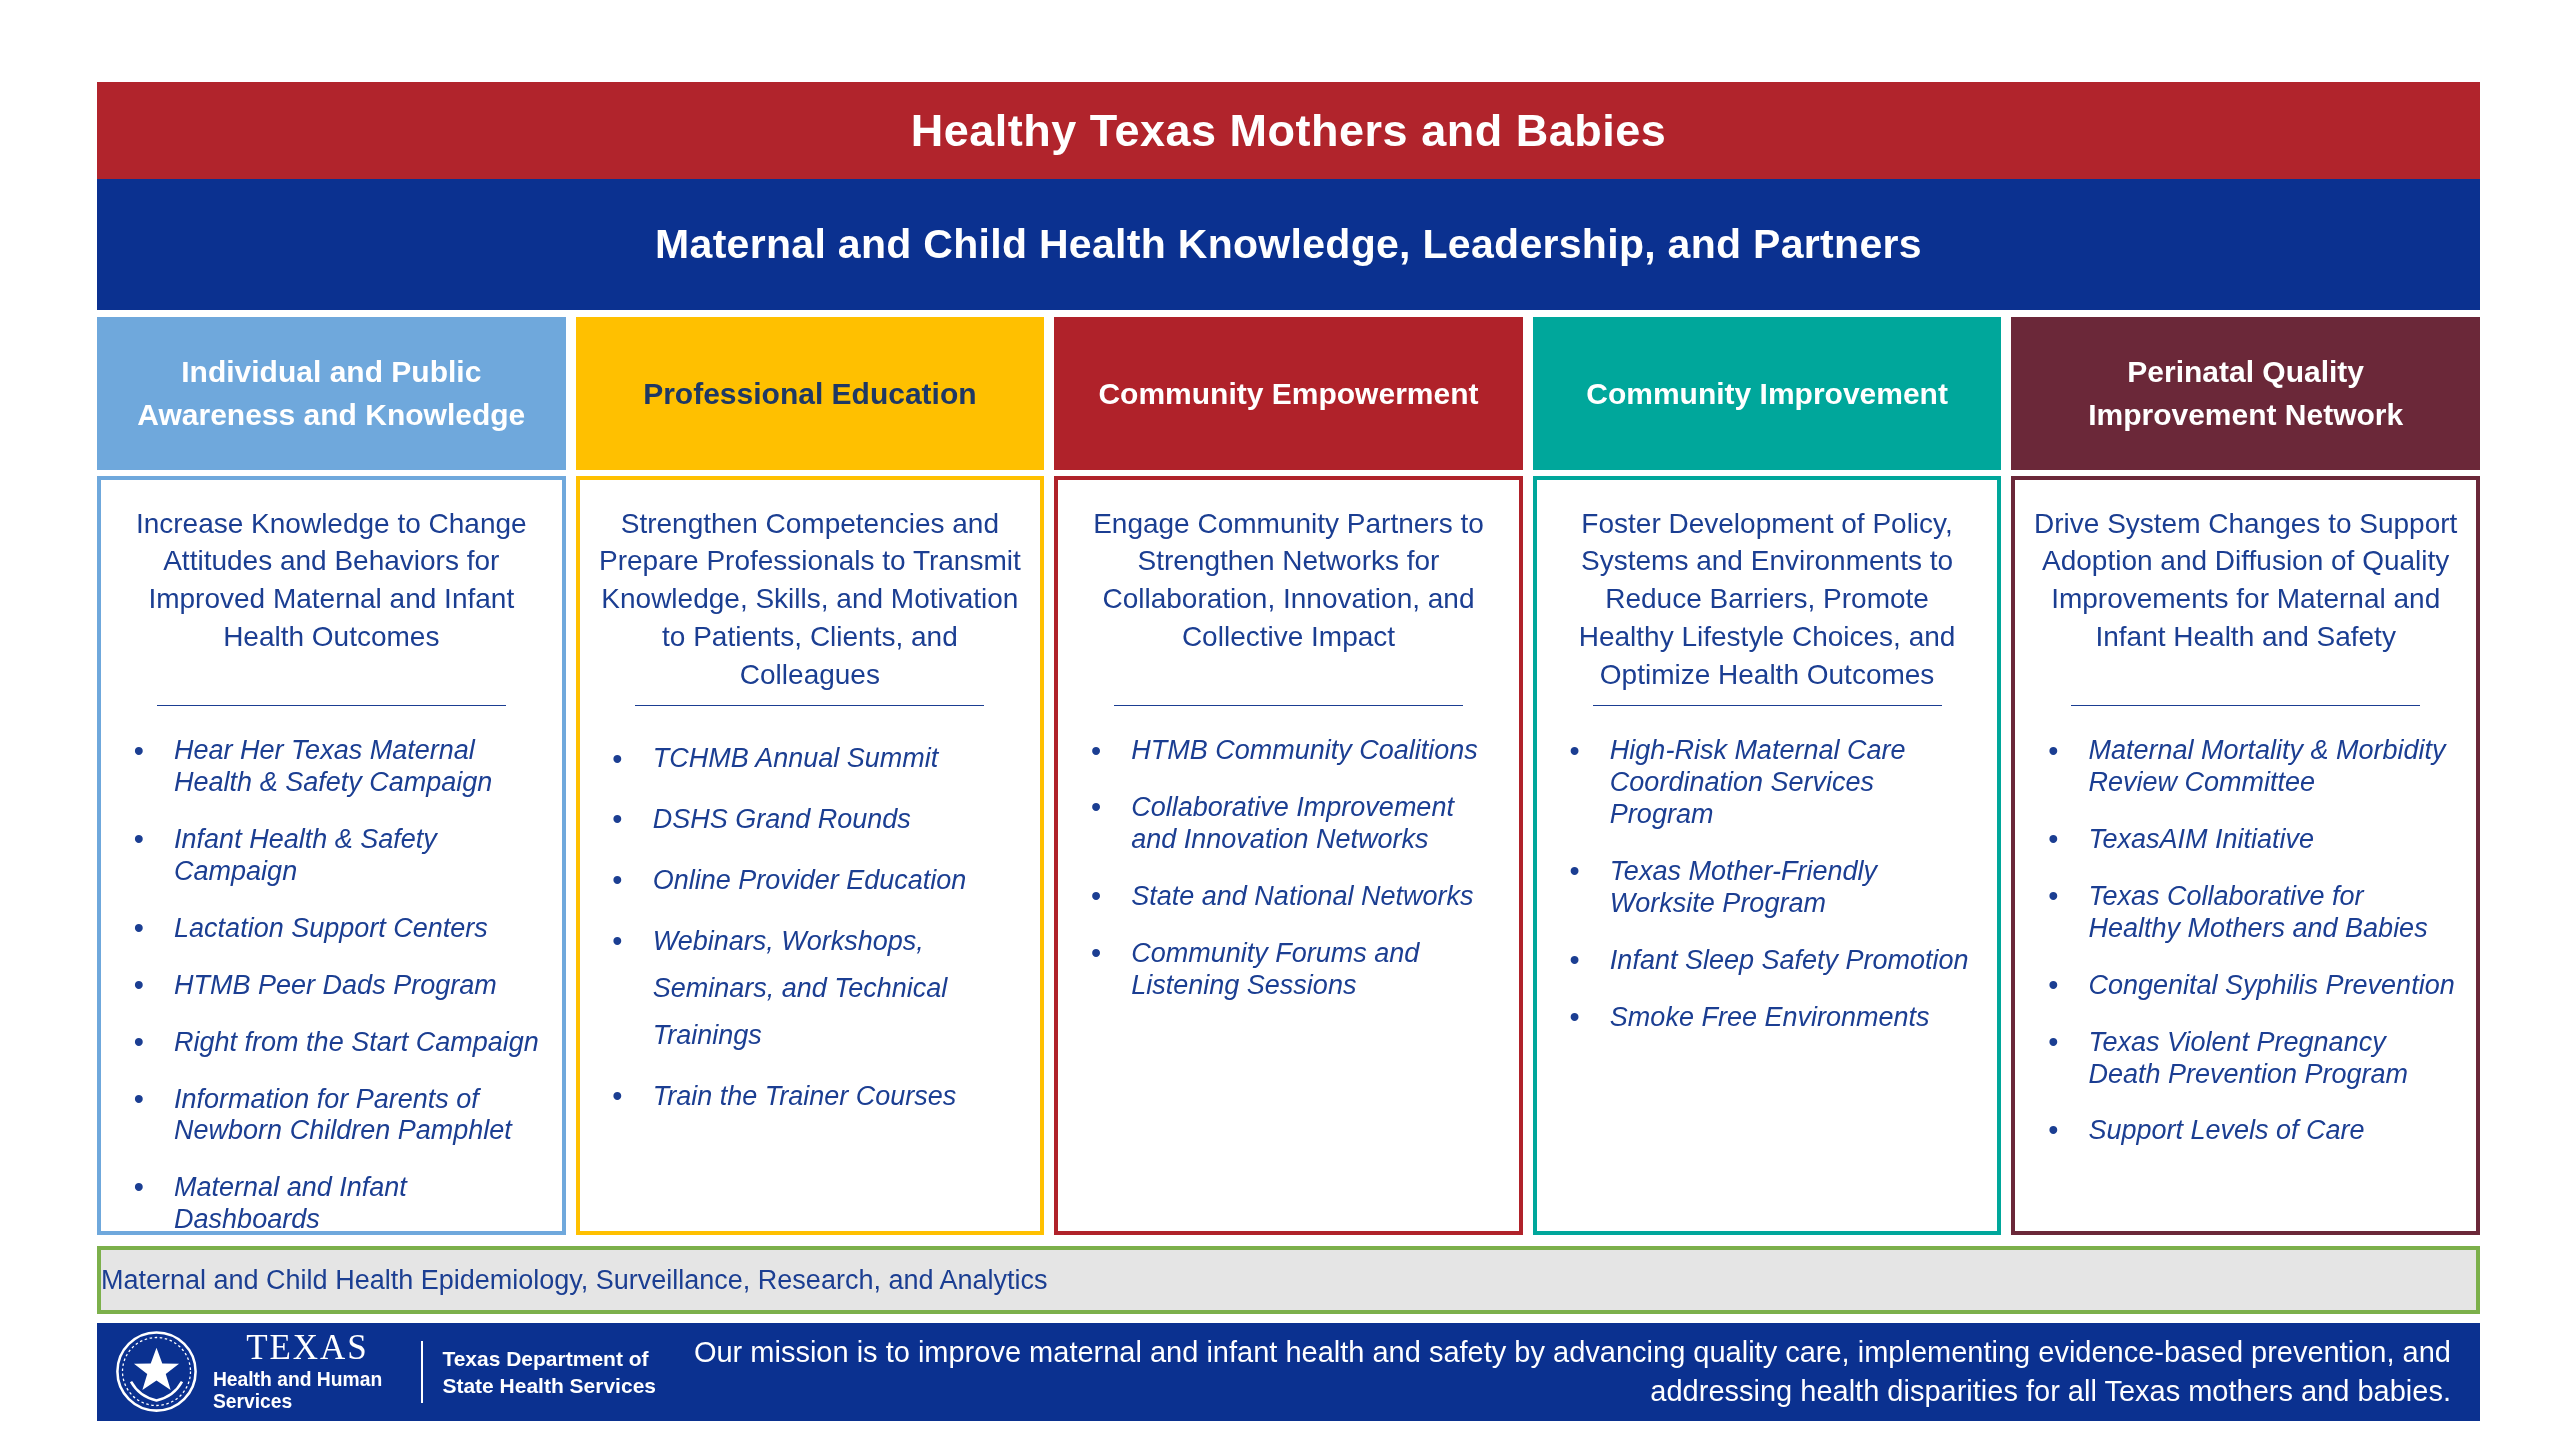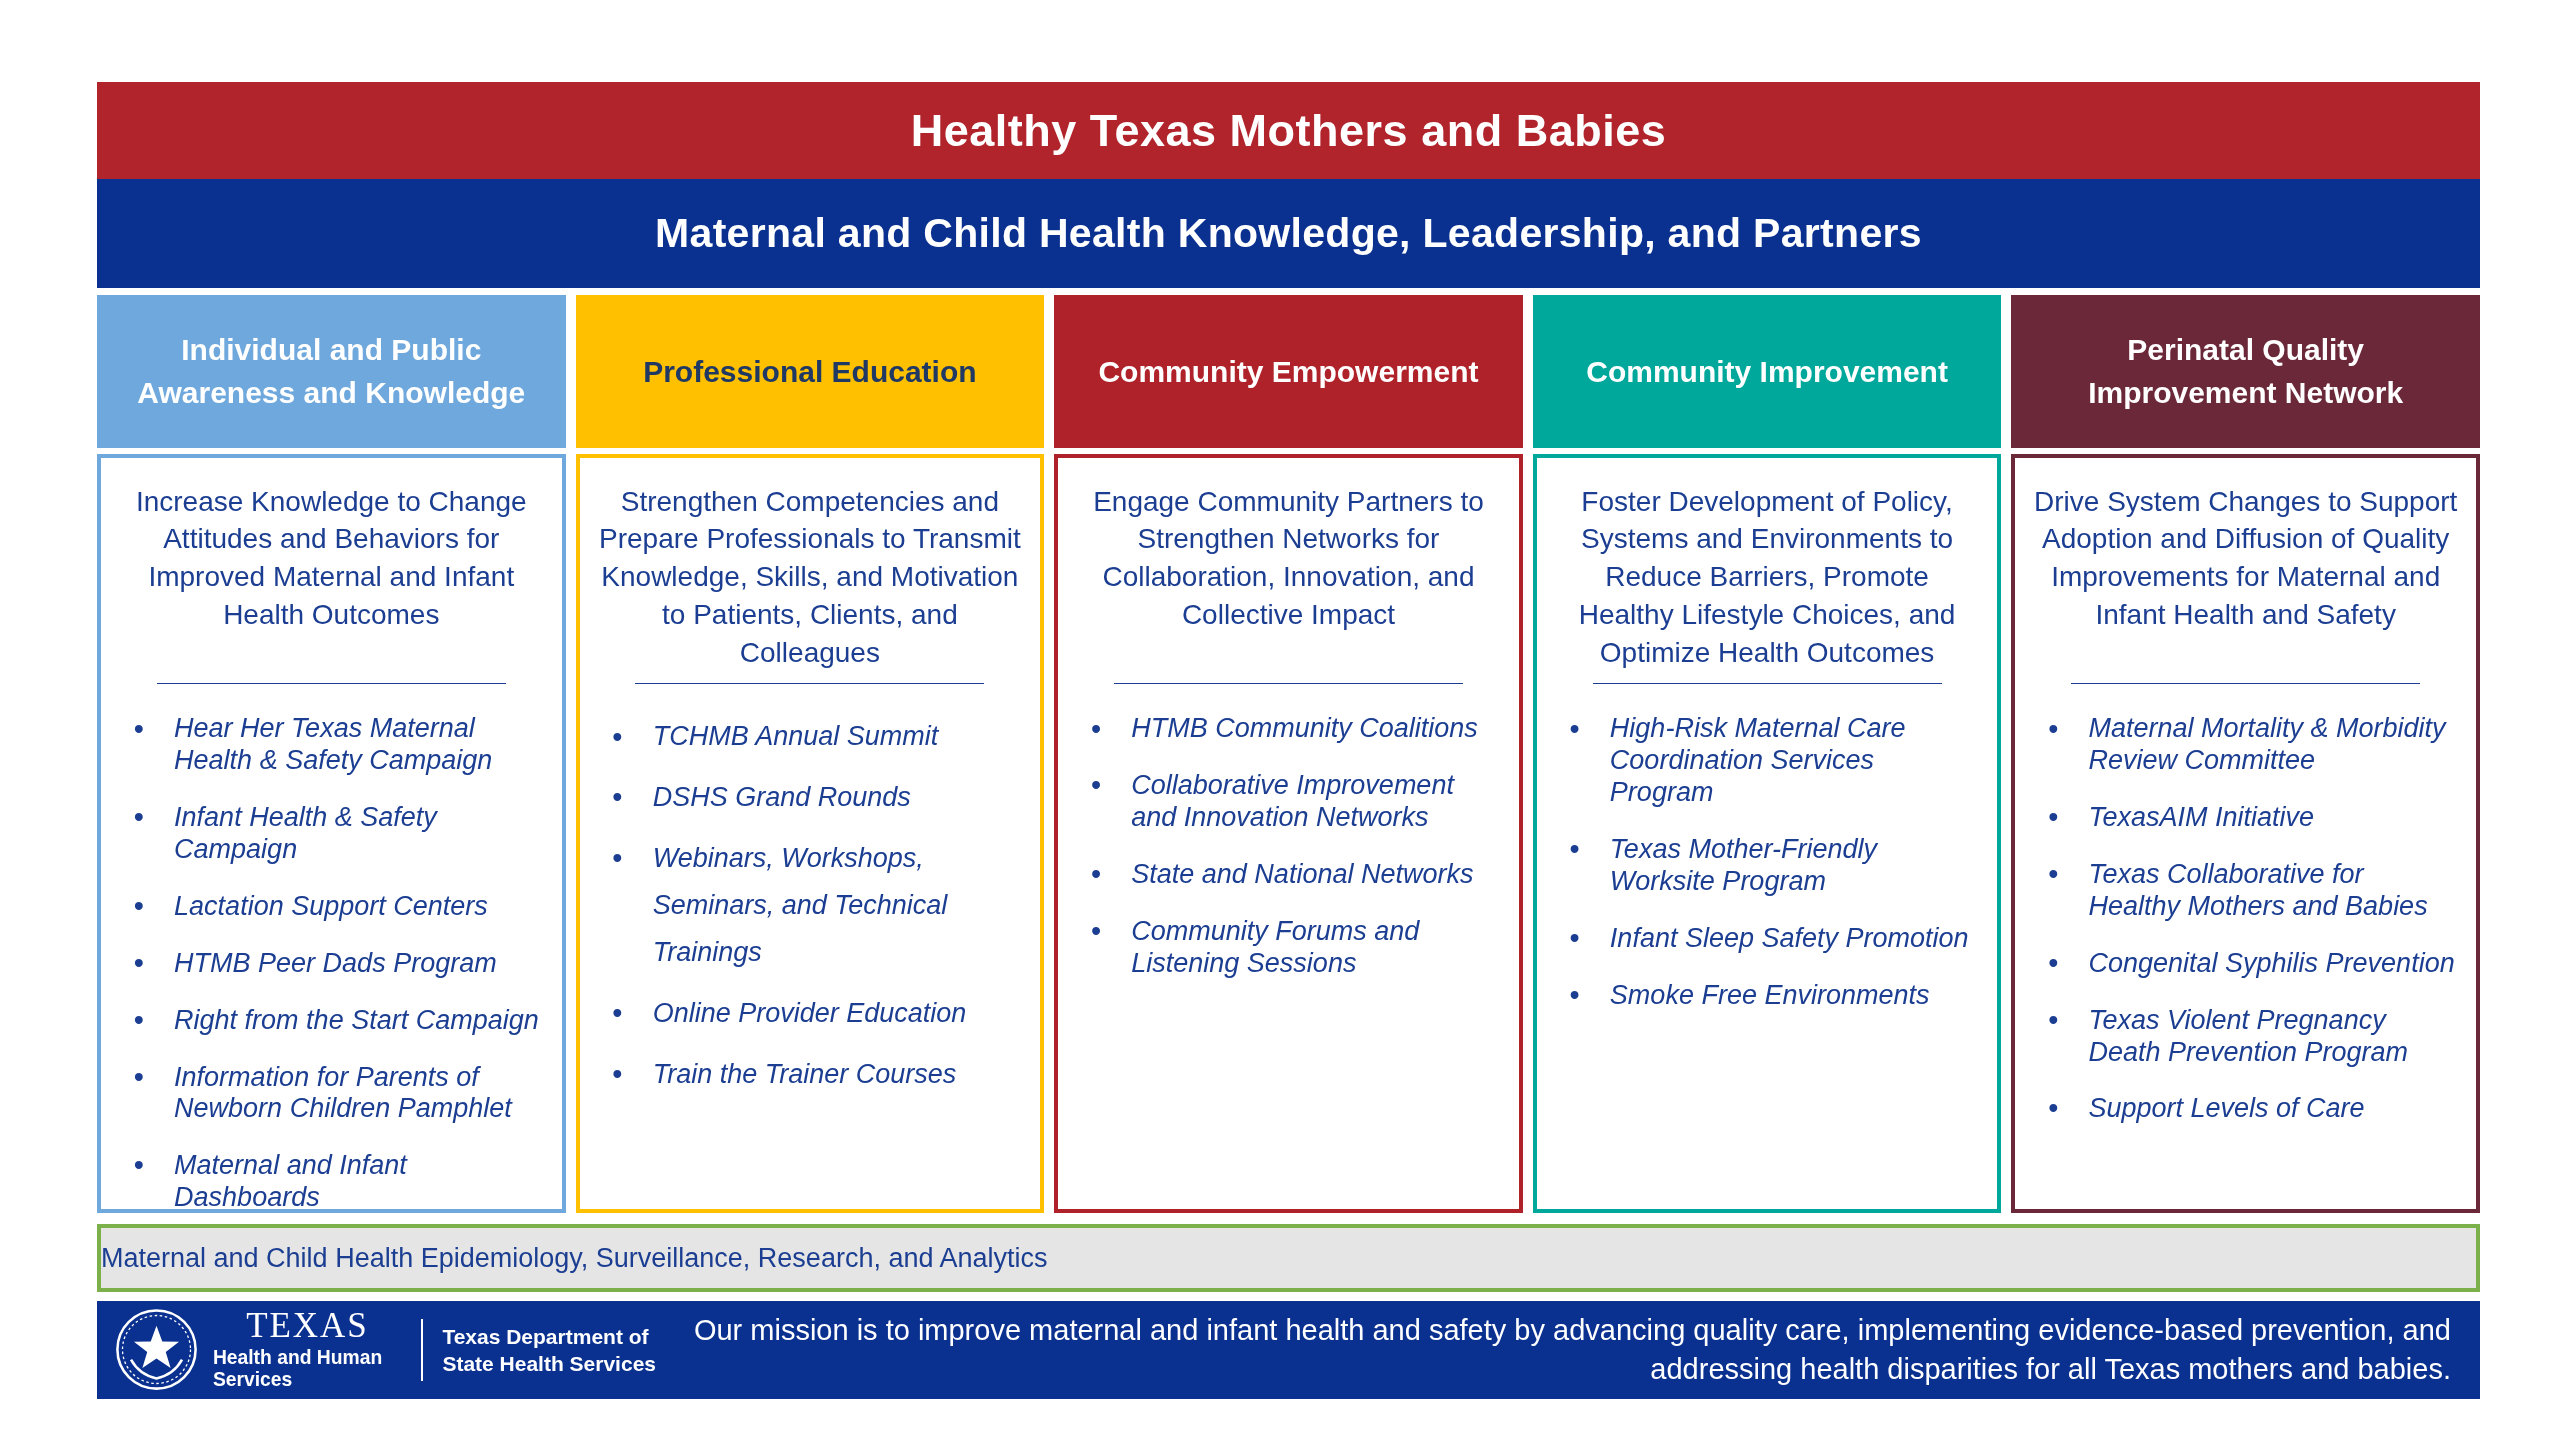--- a/index.html
+++ b/index.html
@@ -14,21 +14,21 @@
 
   
   .banner-red{
     height:97px;background:var(--banner-red);
     display:flex;align-items:center;justify-content:center;
   }
   .banner-red .title{
     color:#ffffff;font-size:45px;font-weight:bold;letter-spacing:0.5px;
   }
   .banner-blue{
-    height:109px;background:var(--banner-blue);
+    height:131px;background:var(--banner-blue);
     display:flex;align-items:center;justify-content:center;
   }
   .banner-blue .subtitle{
     color:#ffffff;font-size:41px;font-weight:bold;letter-spacing:0.3px;
   }
 
   
   .columns{display:flex;gap:10px;margin-top:6.8px;}
   .column{flex:1 1 0;display:flex;flex-direction:column;}
   .col-header{
@@ -141,22 +141,22 @@
   <section class="column" style="--accent: #FFC000; --header-text: #1F3864;">
     <header class="col-header">
       <span class="col-header-label">Professional Education</span>
     </header>
     <div class="col-body">
       <p class="col-desc">Strengthen Competencies and Prepare Professionals to Transmit Knowledge, Skills, and Motivation to Patients, Clients, and Colleagues</p>
       <hr class="col-divider">
       <ul class="col-list">
               <li>TCHMB Annual Summit</li>
               <li>DSHS Grand Rounds</li>
+              <li>Online Provider Education</li>
               <li>Webinars, Workshops, Seminars, and Technical Trainings</li>
-              <li>Online Provider Education</li>
               <li>Train the Trainer Courses</li>
             </ul>
     </div>
   </section>
 
   <section class="column" style="--accent: #B0222A; --header-text: #FFFFFF;">
     <header class="col-header">
       <span class="col-header-label">Community Empowerment</span>
     </header>
     <div class="col-body">

